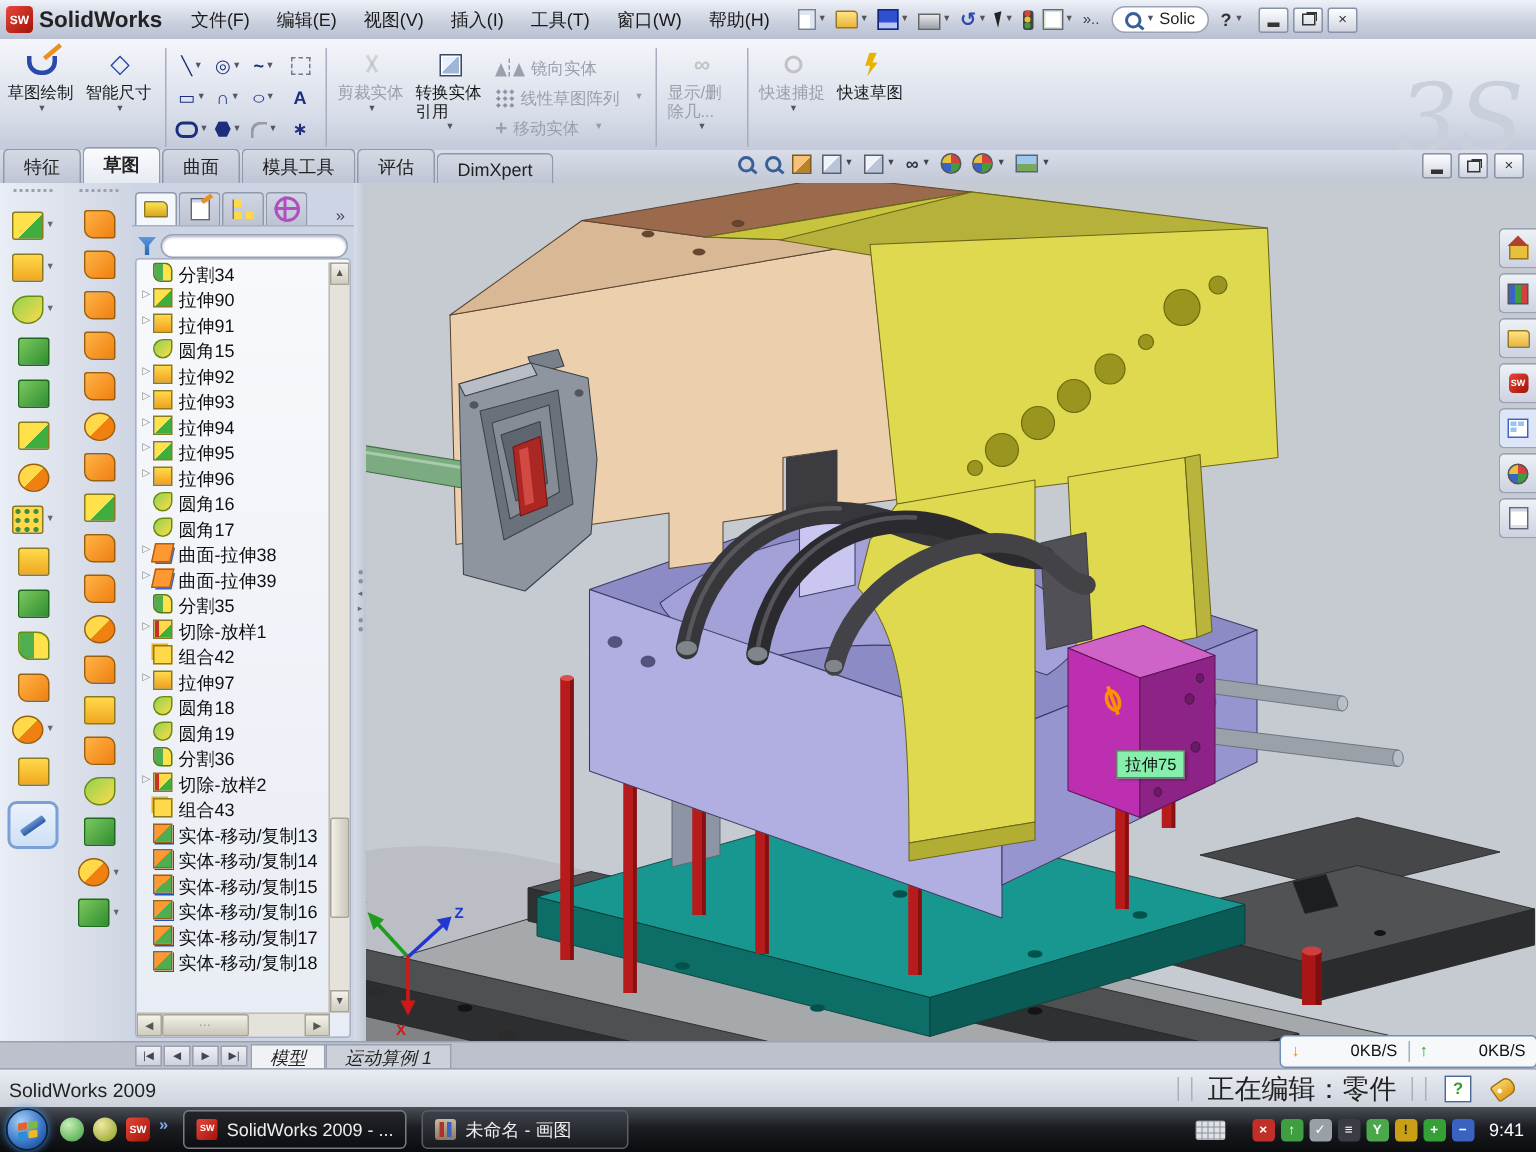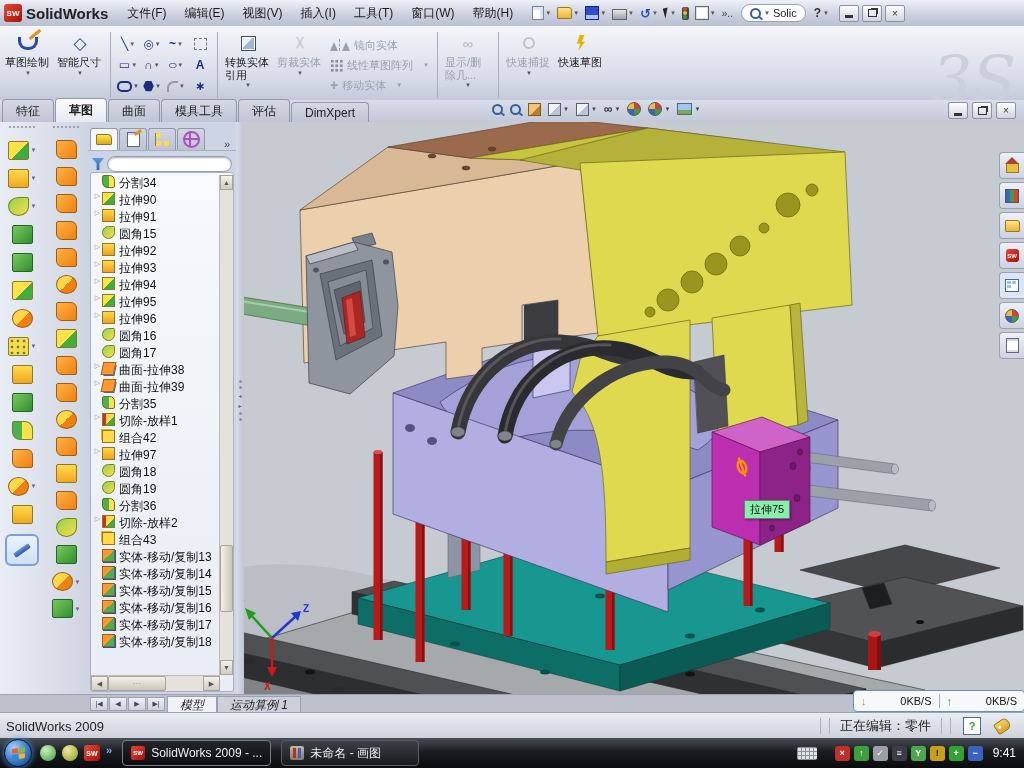--- a/index.html
+++ b/index.html
@@ -172,21 +172,21 @@
   
   #modeltabs{top:694px;height:18px;background:#bcc1cc;border-top:1px solid #9aa1b2;display:flex;align-items:stretch;font-style:italic;}
   #navbtns{display:flex;margin-left:88px;gap:1px;padding:2px 2px;}
   .nb{width:16px;background:linear-gradient(#eef0f5,#cdd2dc);border:1px solid #99a0b0;font-size:7px;color:#445;display:flex;align-items:center;justify-content:center;}
   .mtab{display:flex;align-items:center;padding:0 12px;border:1px solid #99a0b0;border-bottom:none;font-size:12px;background:#ccd0d8;color:#222;margin-top:1px;}
   .mtab.active{background:#f0f2f6;font-weight:normal;}
   
   #statusbar{top:712px;height:26px;background:linear-gradient(#e9ecf2,#ccd1db);border-top:1px solid #9aa1b2;display:flex;align-items:center;}
   #sbleft{padding-left:6px;color:#222;font-size:13px;flex:1;}
   .ssep{width:1px;height:16px;background:#aab0bc;margin:0 4px;}
-  #sbedit{font-size:13px;color:#222;padding:0 6px;}
+  #sbedit{font-size:18px;color:#222;padding:0 6px;}
   #sbhelp{width:16px;height:16px;background:#fff;border:1px solid #4a6a9a;color:#2f9e2f;font-weight:bold;font-size:11px;display:flex;align-items:center;justify-content:center;margin:0 8px;}
   #sbtag{width:13px;height:10px;background:linear-gradient(#f6d060,#e0a020);border:1px solid #9a7210;border-radius:2px 5px 5px 2px;transform:rotate(-35deg);position:relative;margin:0 14px 0 6px;}
   #sbtag:after{content:"";position:absolute;left:2px;top:3px;width:3px;height:3px;border-radius:50%;background:#fff;}
   
   #netmeter{position:absolute;left:853px;top:690px;width:170px;height:20px;background:#f6f8fa;border:1px solid #6a8fbf;border-radius:4px;display:flex;align-items:center;font-size:11px;z-index:40;}
   #netmeter .half{flex:1;display:flex;align-items:center;justify-content:space-between;padding:0 7px;}
   #netmeter .div{width:1px;height:14px;background:#9ab0cc;}
   .dna{color:#e09020;font-weight:bold;} .upa{color:#28a828;font-weight:bold;}
   
   #taskbar{top:738px;height:30px;background:linear-gradient(#4a4e55,#1b1d22 45%,#0a0b0d);display:flex;align-items:center;}
@@ -329,35 +329,35 @@
             <i>▼</i>
           </span>
         <span class="g dis2">
             <span class="filic"></span>
             <i>▼</i>
           </span>
         <span class="g">∗</span>
       </div>
     </div>
     <div class="vsep"></div>
-    <div class="cbtn">
-      <span class="cic">
-          <span class="cubeic"></span>
-        </span>
-      <span class="clbl">转换实体引用</span>
-        <span class="dd">▼</span>
-    </div>
     <div class="cbtn dis">
       <span class="cic">
           <span class="scis">
             <i></i>
             <b></b>
           </span>
         </span>
       <span class="clbl">剪裁实体</span>
+        <span class="dd">▼</span>
+    </div>
+    <div class="cbtn">
+      <span class="cic">
+          <span class="cubeic"></span>
+        </span>
+      <span class="clbl">转换实体引用</span>
         <span class="dd">▼</span>
     </div>
     <div class="stk">
       <div class="srow">
         <span class="miric">
             <b></b>
             <i></i>
             <b></b>
           </span>
         <span class="slbl">镜向实体</span>

